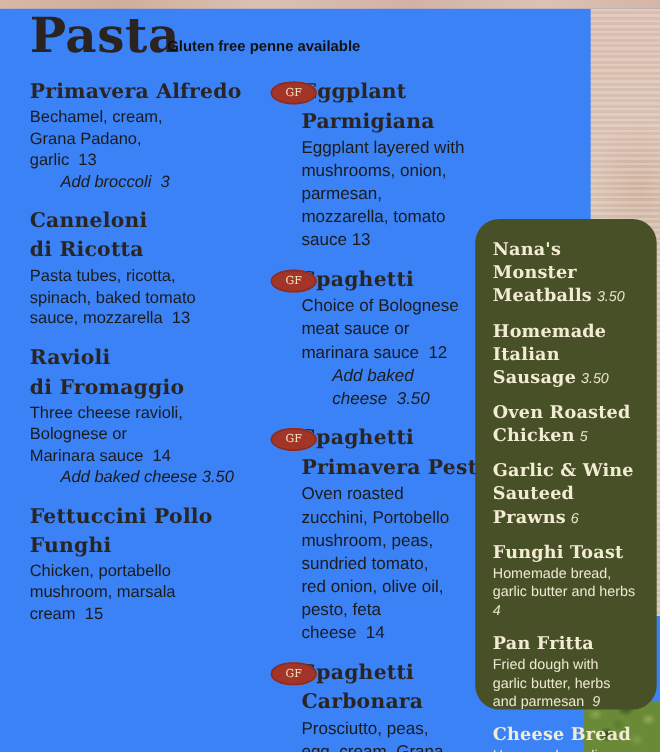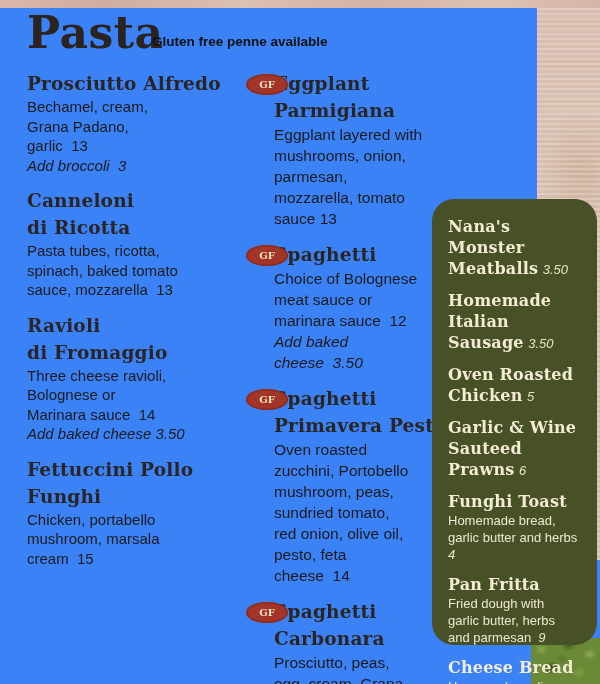--- a/index.html
+++ b/index.html
@@ -49,25 +49,25 @@
   .item-gf{ padding-left:28px; }
   .item-name{
     margin:0; font-family:"DejaVu Serif", serif; font-weight:bold;
     font-size:18.5px; line-height:27px; color:#2a2522; letter-spacing:.2px;
     white-space:pre-wrap;
   }
   .item-desc, .item-note{
     margin:0; font-size:15px; line-height:19.5px; color:#1b1b1b; white-space:pre-wrap;
   }
   .col-mid .item-desc, .col-mid .item-note{ font-size:15.5px; line-height:21px; }
-  .item-note{ font-style:italic; }
+  .item-note{ font-style:italic;margin-left:28px; }
   .gf-badge{
     position:absolute; left:0; top:4px; width:42px; height:21px; border-radius:50%;
     background:#a23527; box-shadow:inset 0 0 0 1.5px #8c2c20;
-    color:#f2e3c5; font-family:"DejaVu Serif", serif; font-weight:bold; font-size:10px;
+    color:#f2e3c5; font-family:"DejaVu Serif", serif; font-weight:normal; font-size:10px;
     display:flex; align-items:center; justify-content:center; letter-spacing:0;
   }
   
   .sides-box{
     position:absolute; left:432px; top:199px; width:165px; height:446px;
     background:#475026; border-radius:22px; box-sizing:border-box;
     padding:17px 10px 0 16px;
   }
   .side-item{ margin-bottom:11px; }
   .side-name{
@@ -84,21 +84,21 @@
 
   <div class="tex-top"></div>
   <div class="tex-right"></div>
   <div class="tex-foliage"></div>
 
   <h1 class="hdr-title">Pasta</h1>
   <div class="hdr-sub">Gluten free penne available</div>
 
   <div class="col col-left">
     <div class="item">
-      <h3 class="item-name">Prosciutto Alfredo</h3>
+      <h3 class="item-name">Primavera Alfredo</h3>
       <p class="item-desc">Bechamel, cream,
 Grana Padano,
 garlic  13</p>
       <p class="item-note">Add broccoli  3</p>
     </div>
     <div class="item">
       <h3 class="item-name">Canneloni
 di Ricotta</h3>
       <p class="item-desc">Pasta tubes, ricotta,
 spinach, baked tomato

